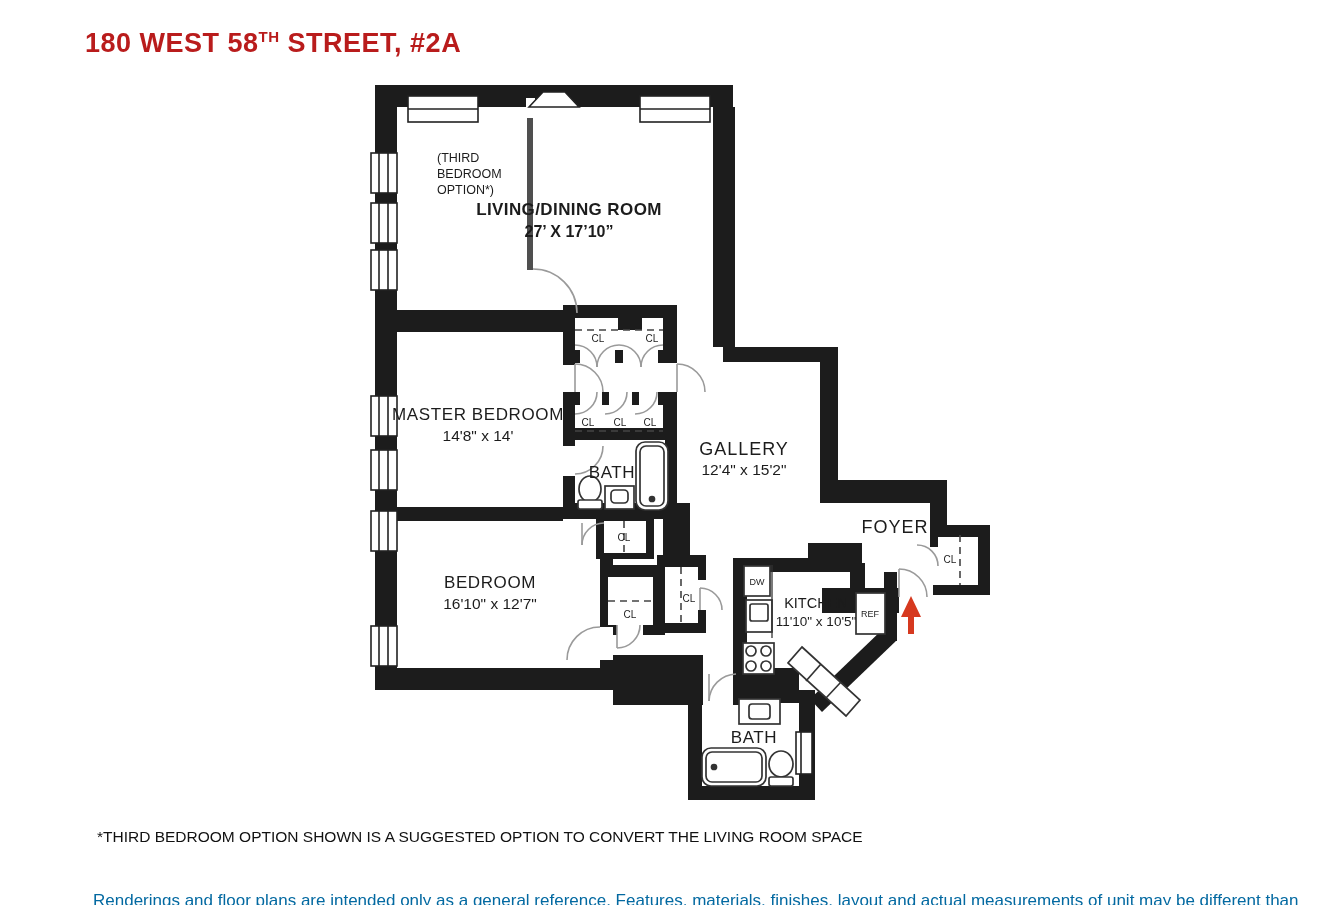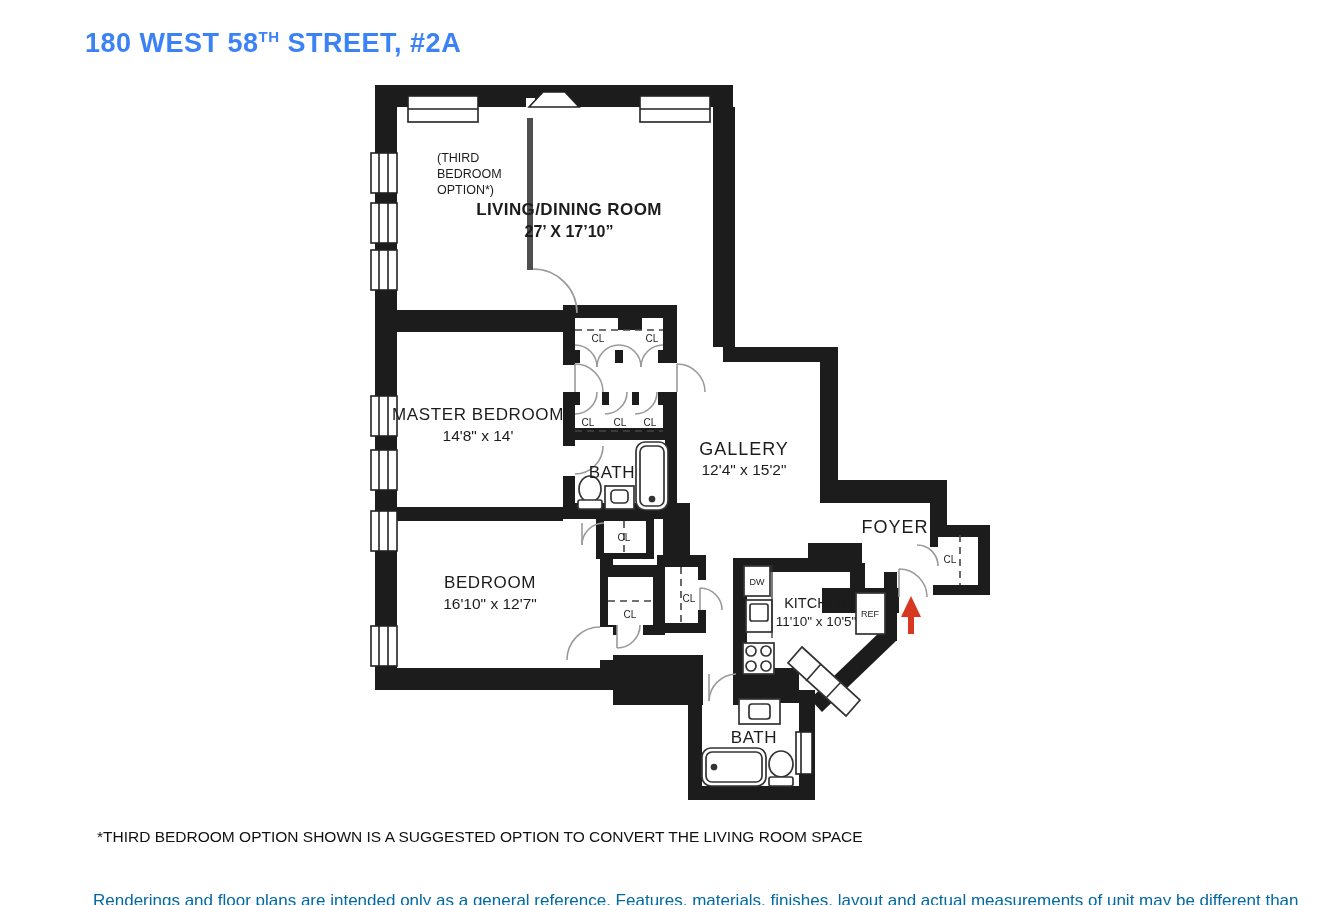--- a/index.html
+++ b/index.html
@@ -1,17 +1,17 @@
 <!DOCTYPE html>
 <html><head>
 <meta charset="utf-8">
 <style>
   html,body{margin:0;padding:0;background:#ffffff;}
   body{width:1329px;height:905px;position:relative;font-family:"Liberation Sans",sans-serif;overflow:hidden;}
-  .title{position:absolute;left:85px;top:10px;font-size:27px;font-weight:bold;color:#3b82f6;letter-spacing:.5px;white-space:nowrap;}
+  .title{position:absolute;left:85px;top:10px;font-size:27px;font-weight:bold;color:#b91c1c;letter-spacing:.5px;white-space:nowrap;}
   .title sup{font-size:15px;vertical-align:super;line-height:0;}
   .plan-svg{position:absolute;left:0;top:0;}
   .footnote{position:absolute;left:97px;top:828px;font-size:15.5px;color:#111;white-space:nowrap;}
   .disclaimer{position:absolute;left:93px;top:890px;font-size:17px;color:#0369a1;width:1215px;line-height:22px;}
   text{fill:#1c1c1c;}
   .rm{font-size:17px;letter-spacing:.6px;}
   .rm-big{font-size:18px;letter-spacing:1px;}
   .rm-bold{font-size:17px;font-weight:bold;letter-spacing:.4px;}
   .dim{font-size:15.5px;}
   .dim-bold{font-size:16px;font-weight:bold;}

